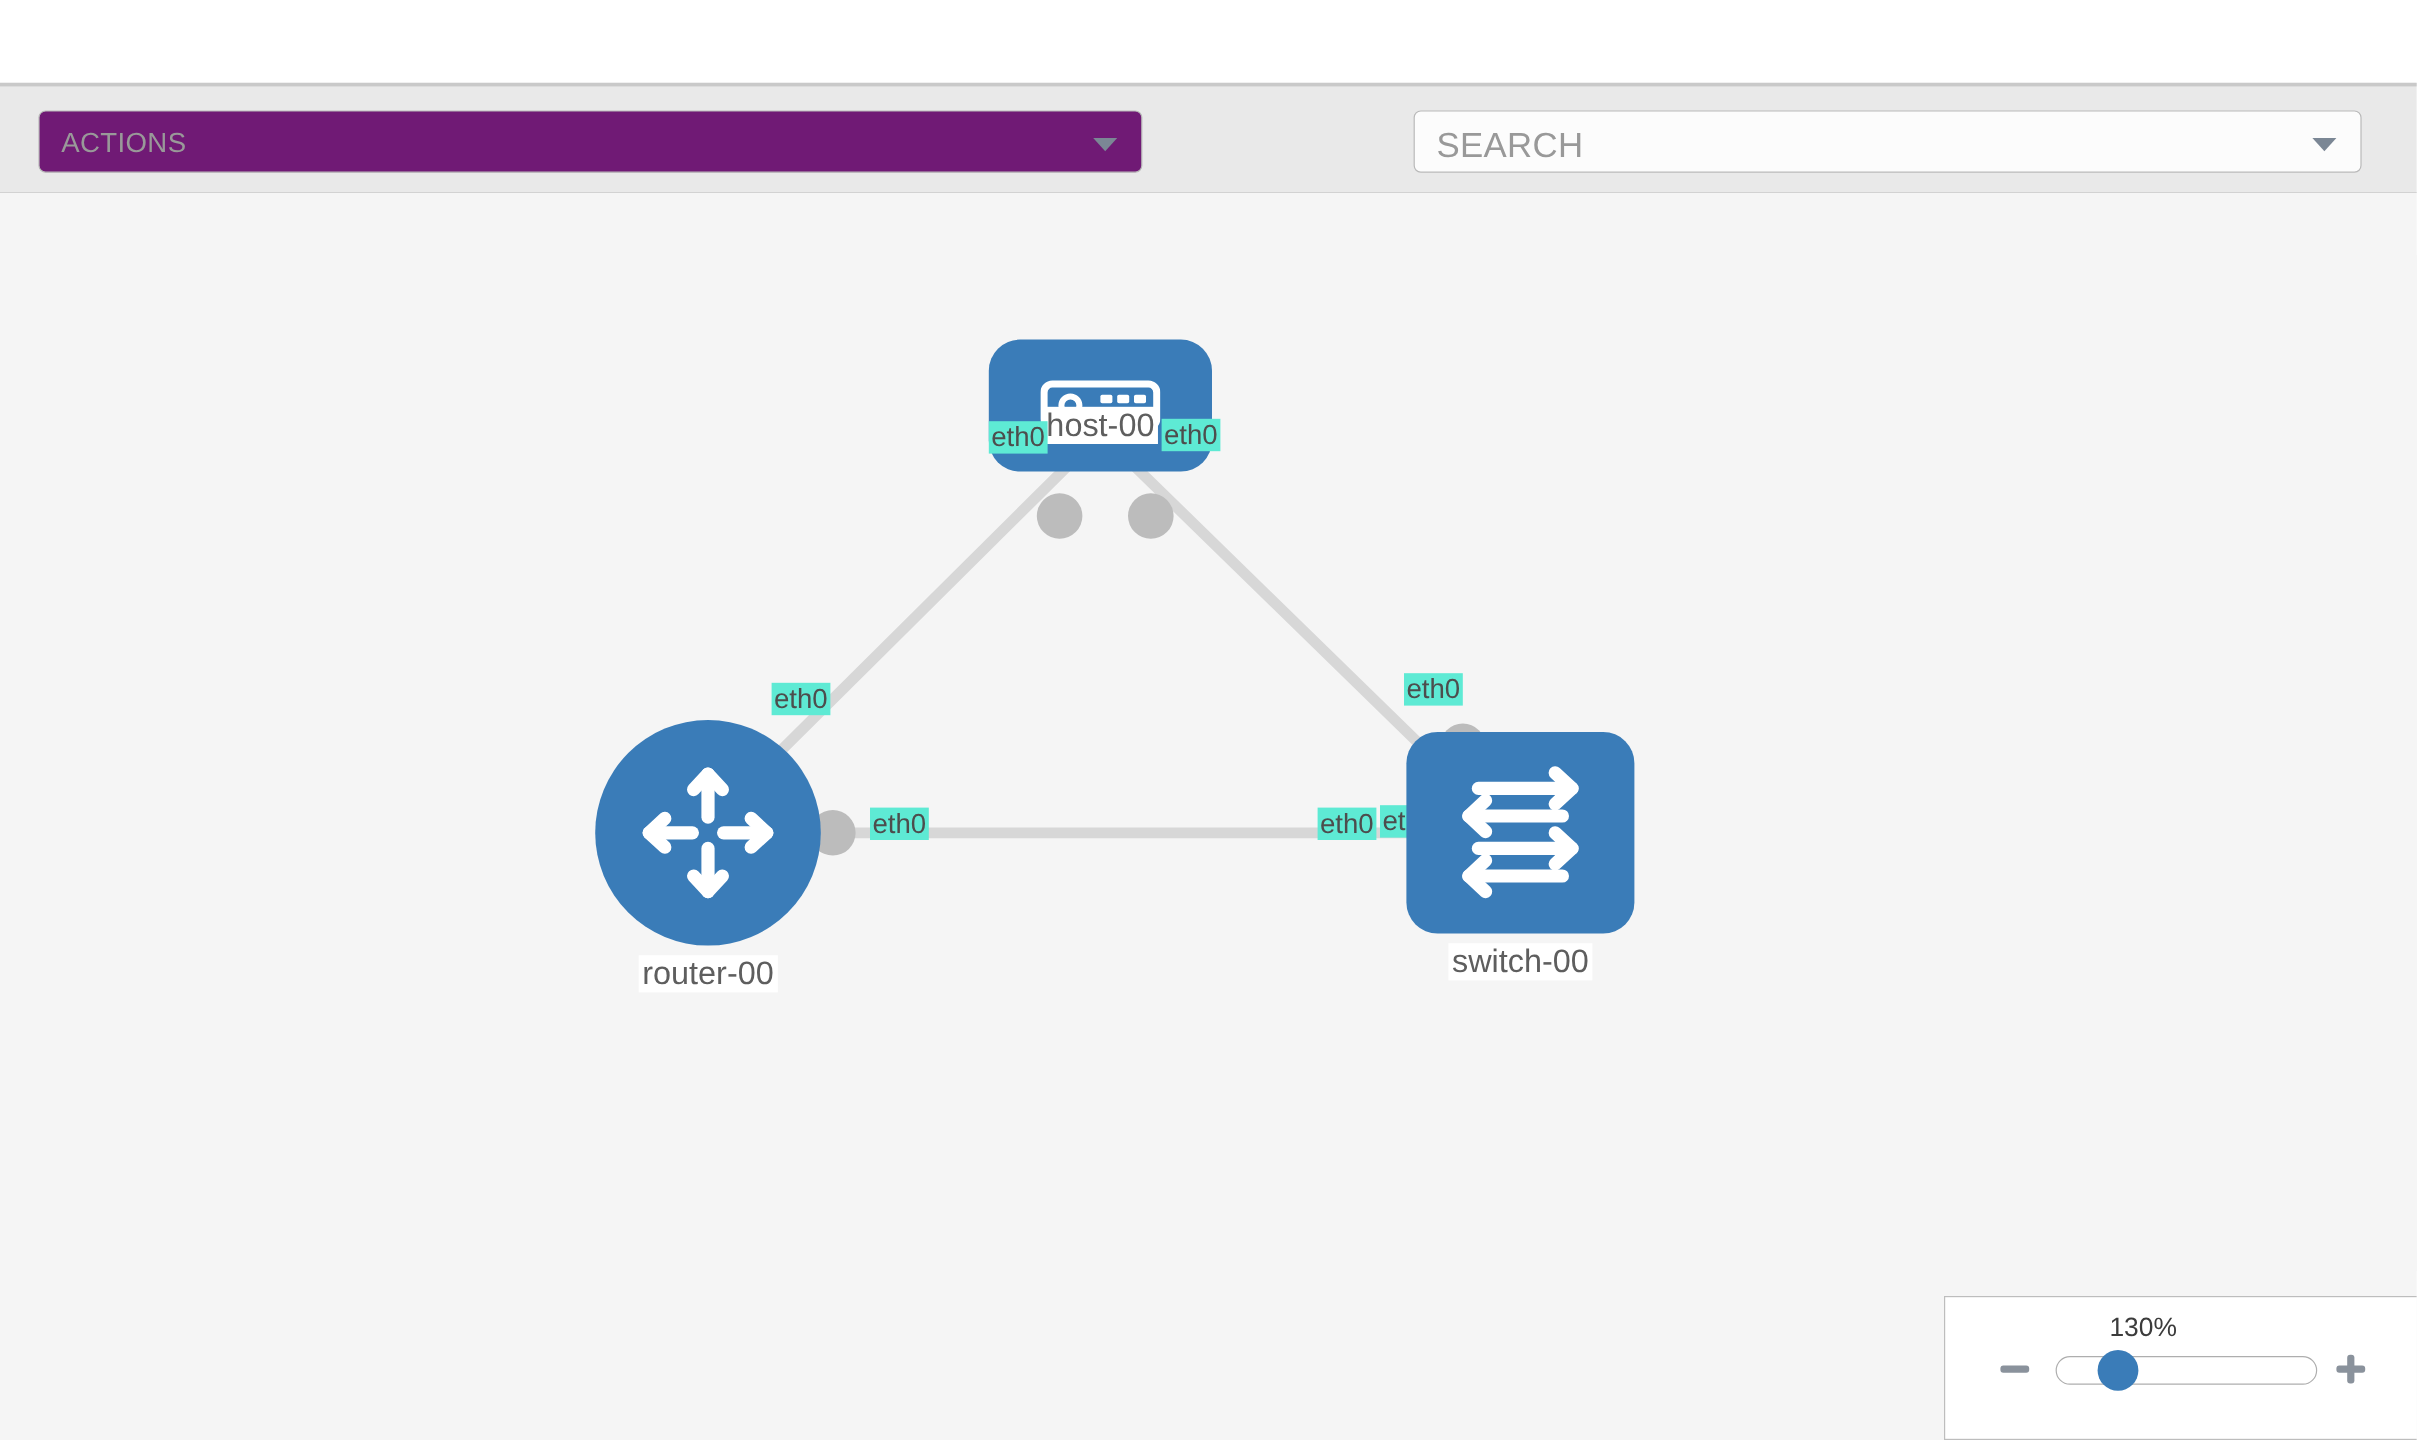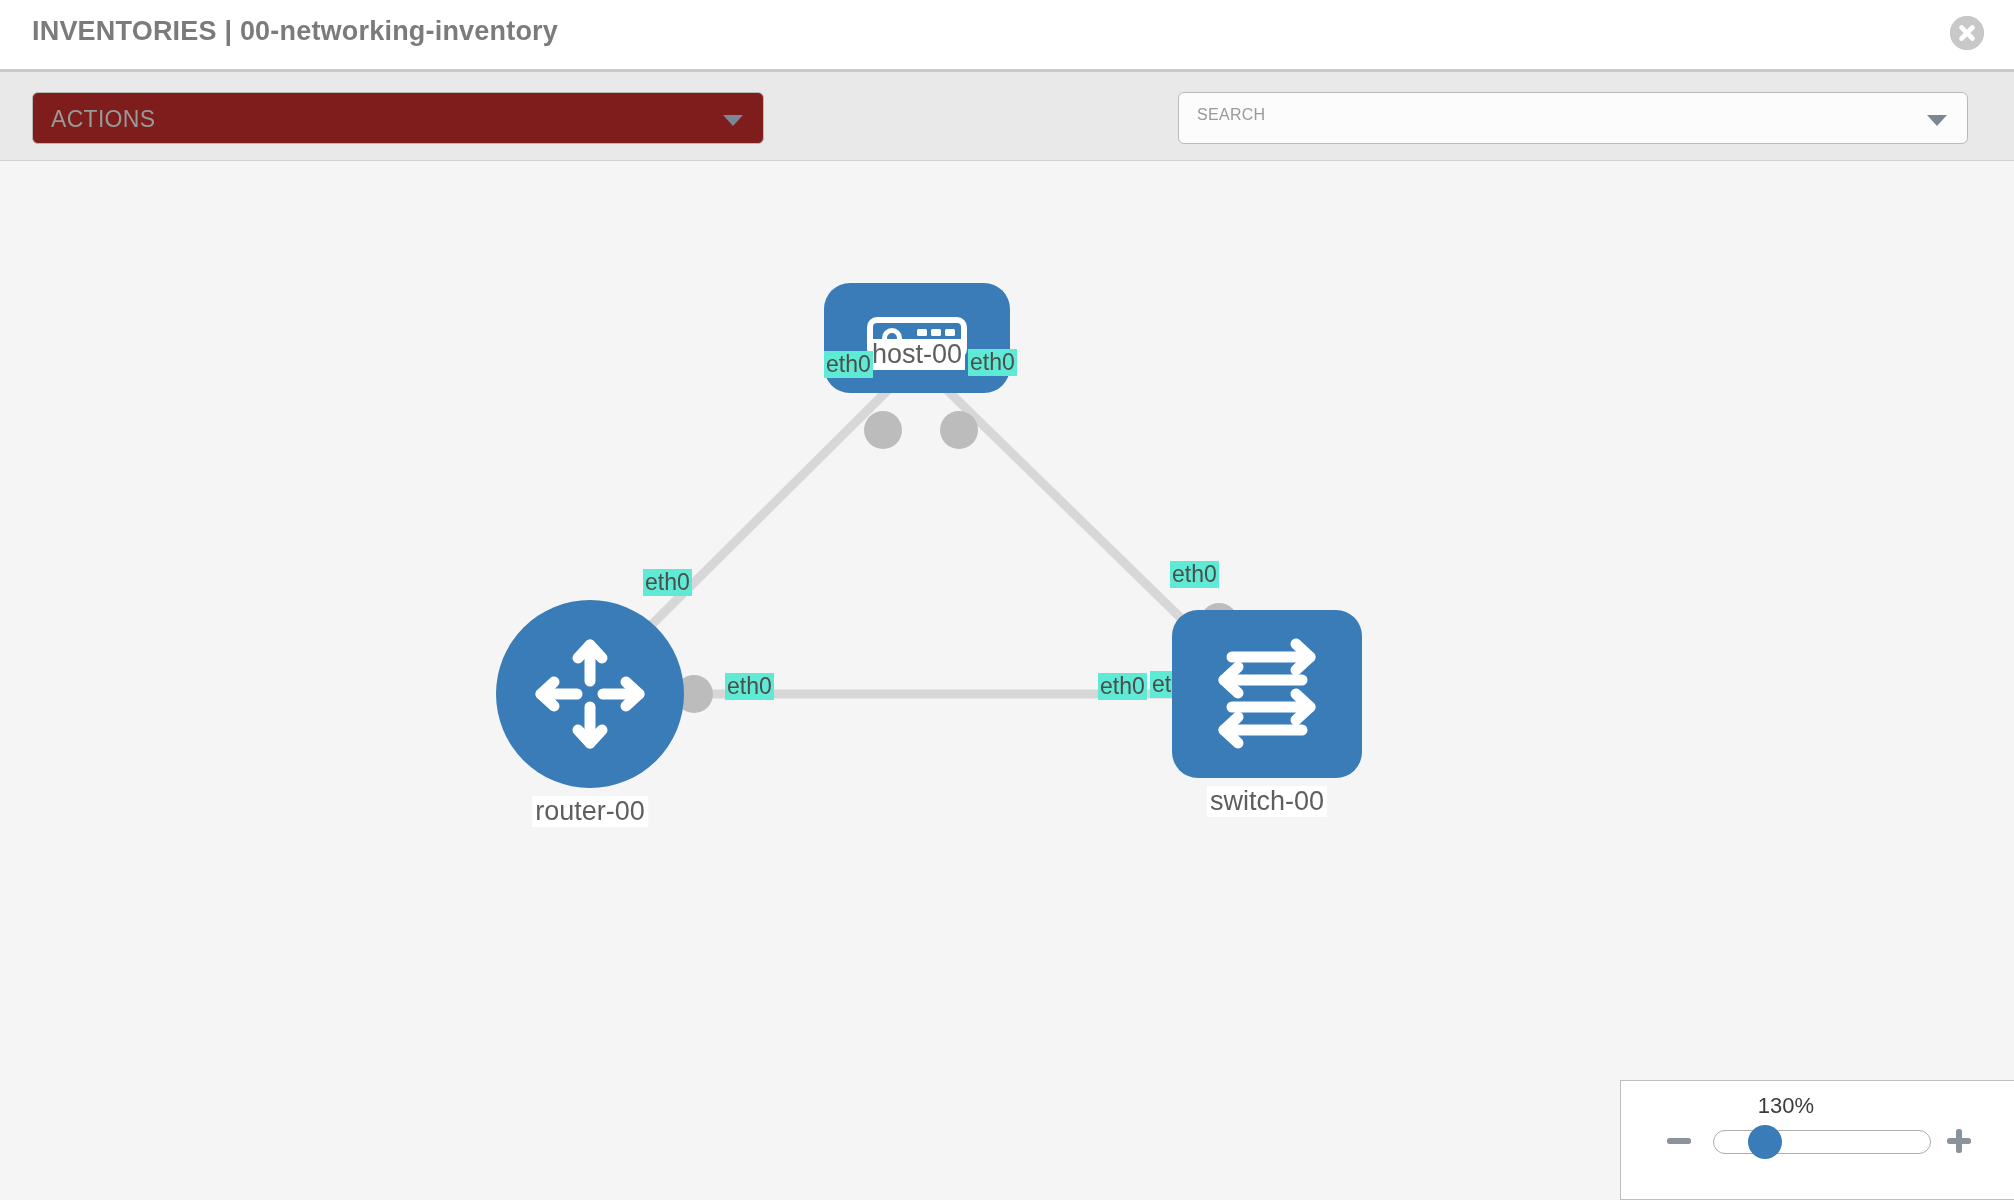--- a/index.html
+++ b/index.html
@@ -29,22 +29,22 @@
   .close-btn svg { display:block; width: 34px; height: 34px; }
 
   
   .toolbar {
     position: absolute; left: 0; top: 69px; width: 2014px; height: 92px;
     background: #e9e9e9; border-top: 3px solid #c9c9c9;
     border-bottom: 1px solid #d2d2d2;
   }
   .actions-select {
     position: absolute; left: 32px; top: 20px;
-    width: 732px; height: 52px;
-    background: #7f1d1d; border: 1px solid #b9b9b9; border-radius: 6px;
+    width: 920px; height: 52px;
+    background: #701a75; border: 1px solid #b9b9b9; border-radius: 6px;
     cursor: pointer;
   }
   .actions-select .sel-label {
     position: absolute; left: 18px; top: 13px;
     font-size: 23px; color: #999999; letter-spacing: .3px;
   }
   .caret {
     position: absolute; right: 20px; top: 22px;
     width: 0; height: 0;
     border-left: 10px solid transparent; border-right: 10px solid transparent;
@@ -58,21 +58,21 @@
   #key-ic    { left: 1110px; }
 
   .search-box {
     position: absolute; left: 1178px; top: 20px;
     width: 790px; height: 52px;
     background: #fcfcfc; border: 1px solid #b9b9b9; border-radius: 6px;
     cursor: text;
   }
   .search-box .sel-label {
     position: absolute; left: 18px; top: 13px;
-    font-size: 16px; color: #999999; letter-spacing: .3px;
+    font-size: 29px; color: #999999; letter-spacing: .3px;
   }
 
   
   .canvas {
     position: absolute; left: 0; top: 161px;
     width: 2014px; height: 1039px;
     background: #f5f5f5; overflow: hidden;
   }
   .canvas svg.links { position: absolute; left: 0; top: 0; }
 
@@ -130,29 +130,20 @@
     position: absolute; left: 127px; top: 44px;
     width: 34px; height: 34px; border-radius: 50%;
     background: #3a7cb8; cursor: grab;
   }
 </style>
 </head>
 <body>
 
 <div id="app">
 
-  <div class="header">
-    <div class="header-title">INVENTORIES | 00-networking-inventory</div>
-    <div class="close-btn">
-      <svg viewBox="0 0 34 34">
-        <circle cx="17" cy="17" r="17" fill="#c8c8c8"></circle>
-        <path d="M11.5 11.5 L22.5 22.5 M22.5 11.5 L11.5 22.5" stroke="#ffffff" stroke-width="4.6" stroke-linecap="round"></path>
-      </svg>
-    </div>
-  </div>
 
   <div class="toolbar">
 
     <div class="actions-select">
       <span class="sel-label">ACTIONS</span>
       <span class="caret"></span>
     </div>
 
     <div class="tool-icon" id="wrench-ic">
       <svg viewBox="0 0 44 44" width="44" height="44">

